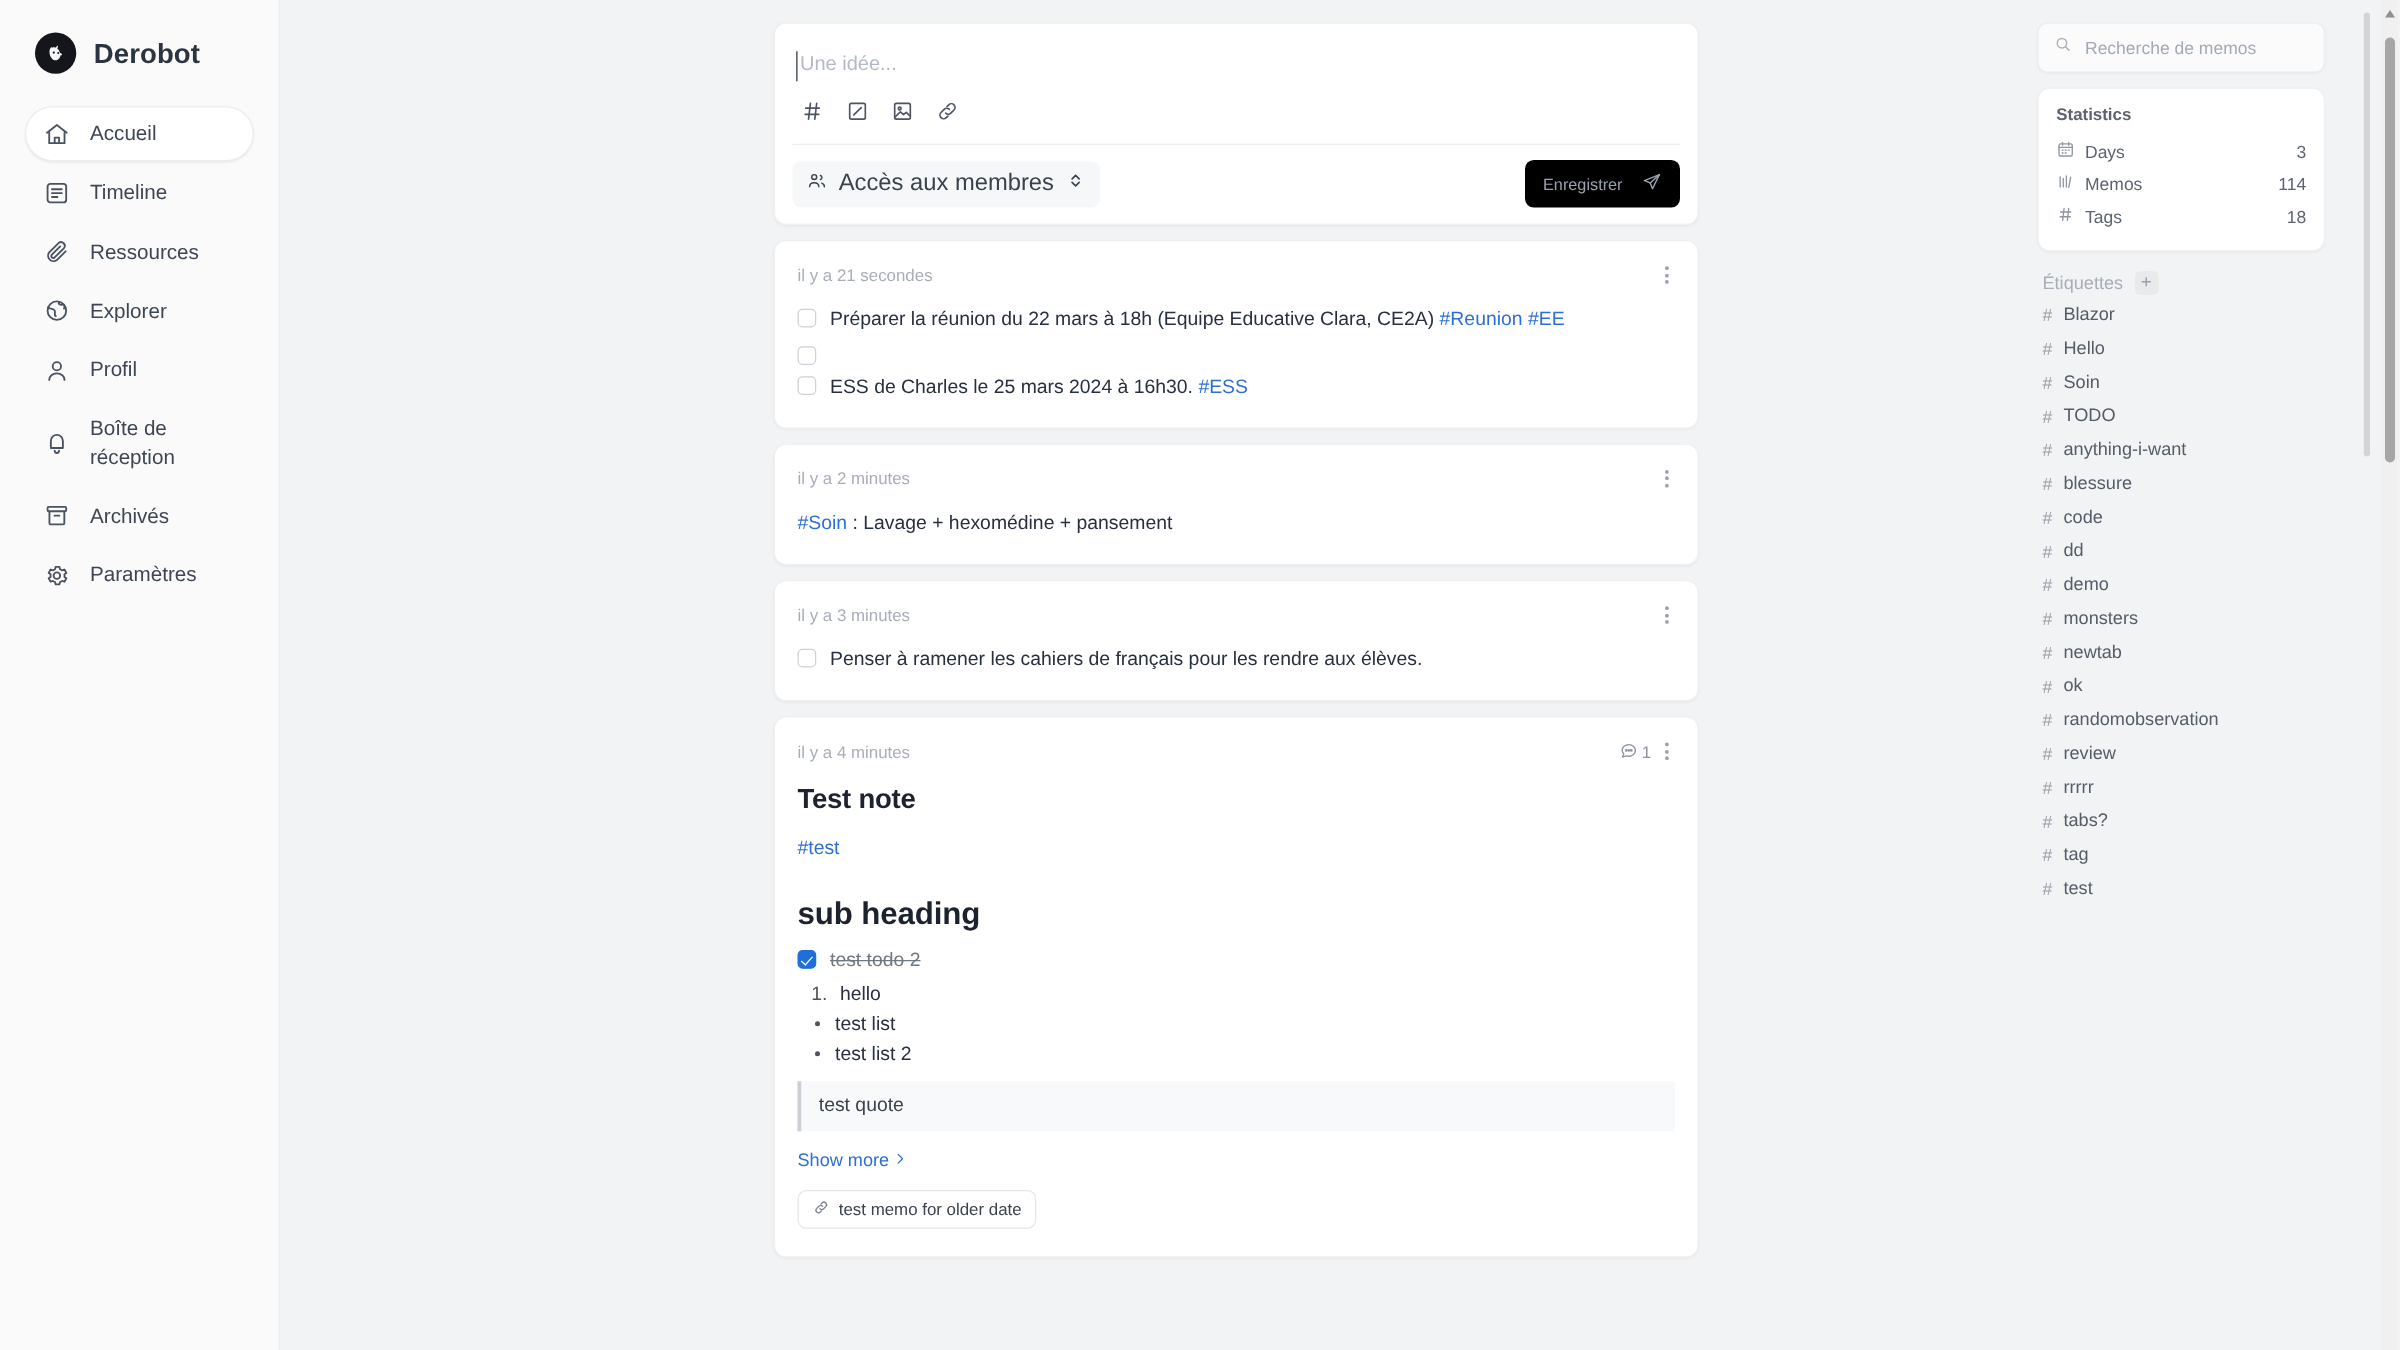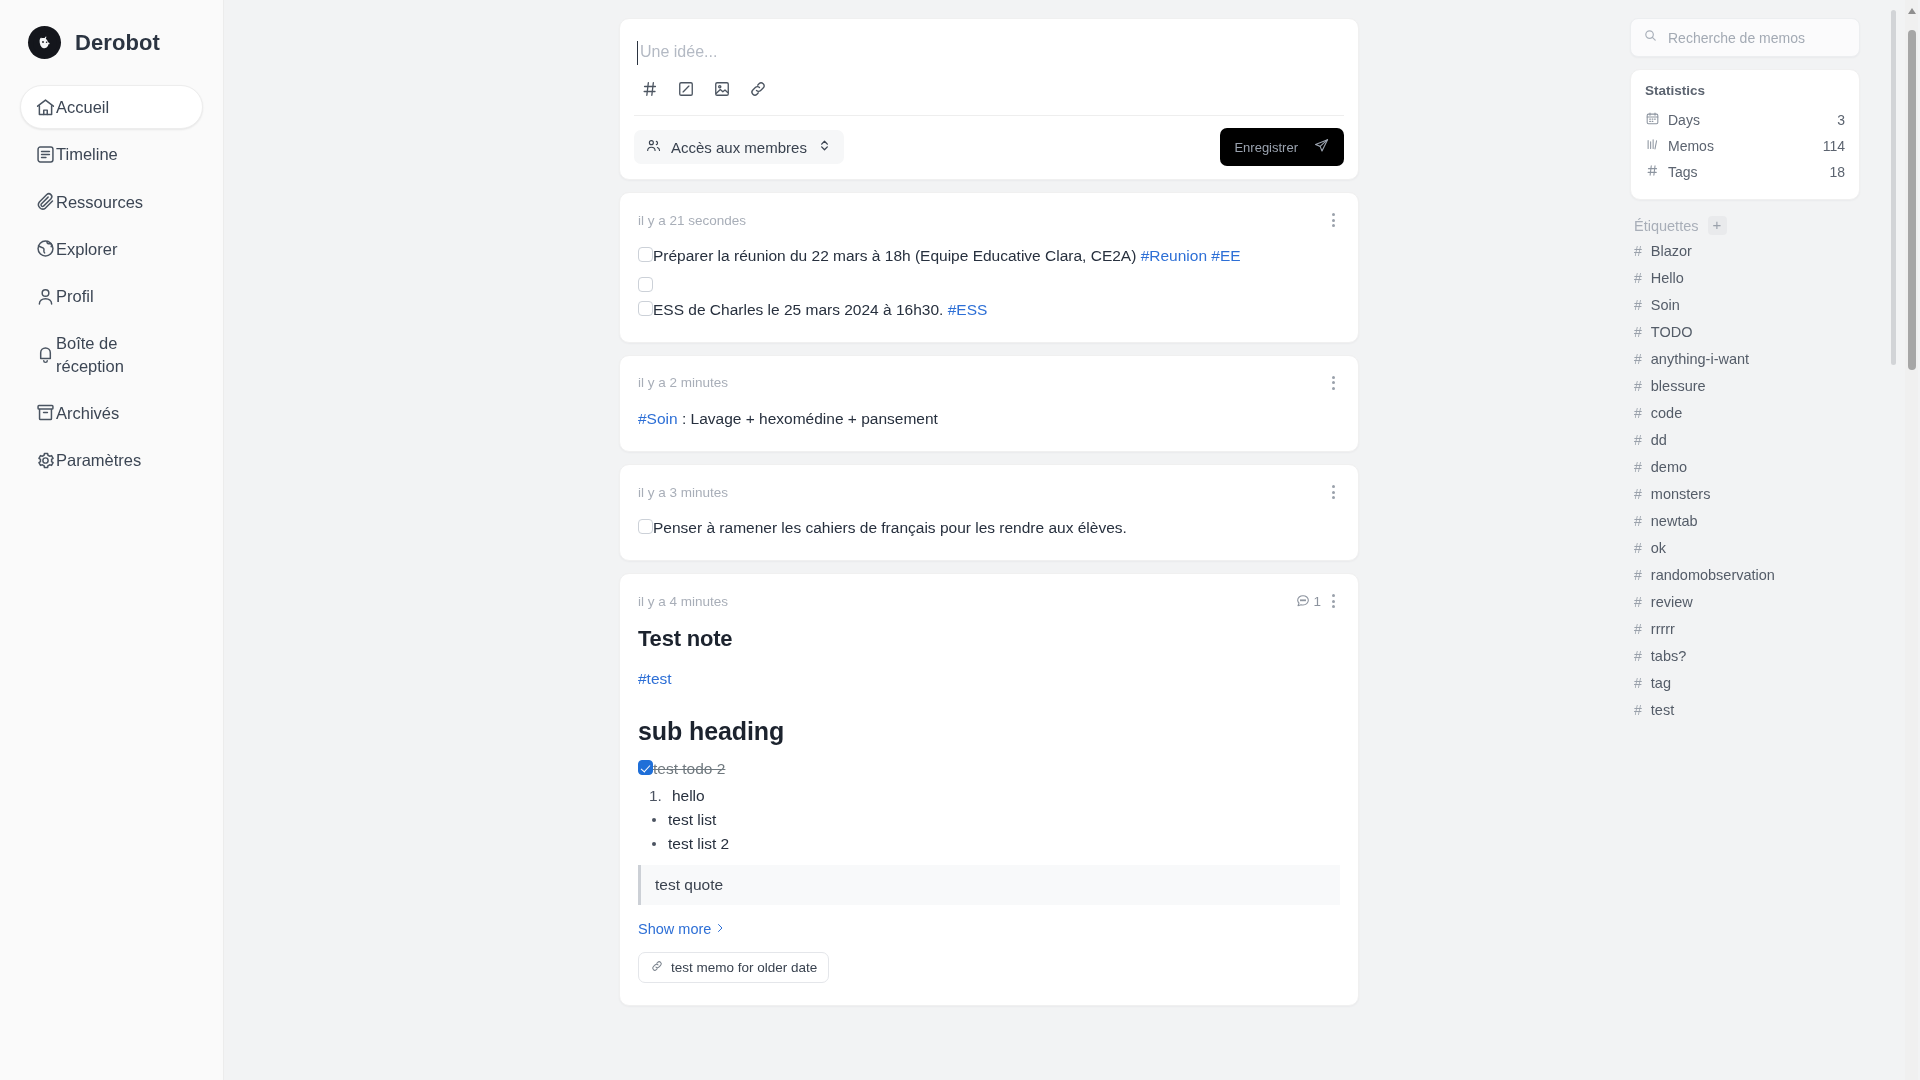--- a/index.html
+++ b/index.html
@@ -24,21 +24,21 @@
   .brand-logo {
     width: 33px; height: 33px; border-radius: 50%;
     background: #14161c; position: relative; flex: 0 0 33px;
     display: flex; align-items: center; justify-content: center;
     overflow: hidden;
   }
   .brand-name { font-size: 22px; font-weight: bold; color: #2b3441; letter-spacing: .1px; }
 
   .nav { display: flex; flex-direction: column; gap: 3px; }
   .nav-item {
-    display: flex; align-items: center; 
+    display: flex; align-items: center; gap: 16px;
     padding: 11px 14px; border-radius: 22px;
     color: #3c4654; font-size: 16.5px; cursor: pointer;
     line-height: 1.35;
   }
   .nav-item.active { background: #ffffff; box-shadow: 0 1px 2px rgba(0,0,0,.08); border: 1px solid #ededed; padding: 10px 13px; }
   .nav-item .ico { width: 22px; height: 22px; flex: 0 0 22px; display: flex; align-items: center; justify-content: center; color: #4a5461; }
   .nav-item .ico svg { width: 21px; height: 21px; }
   .nav-label { white-space: normal; }
 
   
@@ -66,41 +66,41 @@
   .editor-tools { display: flex; align-items: center; gap: 16px; padding: 14px 2px 16px 2px; color: #4c5561; }
   .editor-tools .ico { cursor: pointer; display: flex; }
   .editor-tools svg { width: 20px; height: 20px; }
   .editor-foot {
     border-top: 1px solid #eeeeee; display: flex; align-items: center;
     justify-content: space-between; padding: 12px 0 13px 0; margin: 0 -4px;
   }
   .members-btn {
     display: flex; align-items: center; gap: 9px;
     background: #f6f7f8; border-radius: 7px; padding: 7px 11px;
-    font-size: 15px; color: #39424f; cursor: pointer;
+    font-size: 19px; color: #39424f; cursor: pointer;
   }
   .members-btn svg { width: 17px; height: 17px; }
   .save-btn {
     display: flex; align-items: center; gap: 15px;
     background: #000000; border-radius: 7px; padding: 9px 14px;
     font-size: 13px; color: #9aa2ae; cursor: pointer;
   }
   .save-btn svg { width: 17px; height: 17px; }
 
   
   .memo { padding: 16px 18px 18px 18px; margin-bottom: 12px; position: relative; }
   .memo-head { display: flex; align-items: center; justify-content: space-between; margin-bottom: 10px; }
   .memo-time { font-size: 13.5px; color: #a8aeb8; }
   .memo-actions { display: flex; align-items: center; gap: 6px; color: #9aa1ab; }
   .comment-badge { display: flex; align-items: center; gap: 2px; font-size: 13.5px; color: #8c939e; cursor: pointer; }
   .comment-badge svg { width: 16px; height: 16px; }
   .dots { cursor: pointer; display: flex; flex-direction: column; gap: 2.5px; padding: 4px 5px; }
   .dots i { width: 3px; height: 3px; border-radius: 50%; background: #9aa1ab; display: block; }
 
-  .todo-row { display: flex; align-items: flex-start; padding: 3px 0; font-size: 15.5px; color: #27303e; line-height: 1.5; }
+  .todo-row { display: flex; align-items: flex-start; gap: 11px; padding: 3px 0; font-size: 15.5px; color: #27303e; line-height: 1.5; }
   .cb {
     width: 15px; height: 15px; min-width: 15px; border-radius: 4px;
     border: 1.5px solid #ccd1d8; background: #fff; margin-top: 3px; cursor: pointer;
     display: inline-block; position: relative;
   }
   .cb.checked { background: #1f6fd8; border-color: #1f6fd8; }
   .cb.checked::after {
     content: ""; position: absolute; left: 4.4px; top: 1.2px;
     width: 4px; height: 8px; border: solid #fff; border-width: 0 1.8px 1.8px 0;
     transform: rotate(42deg);

